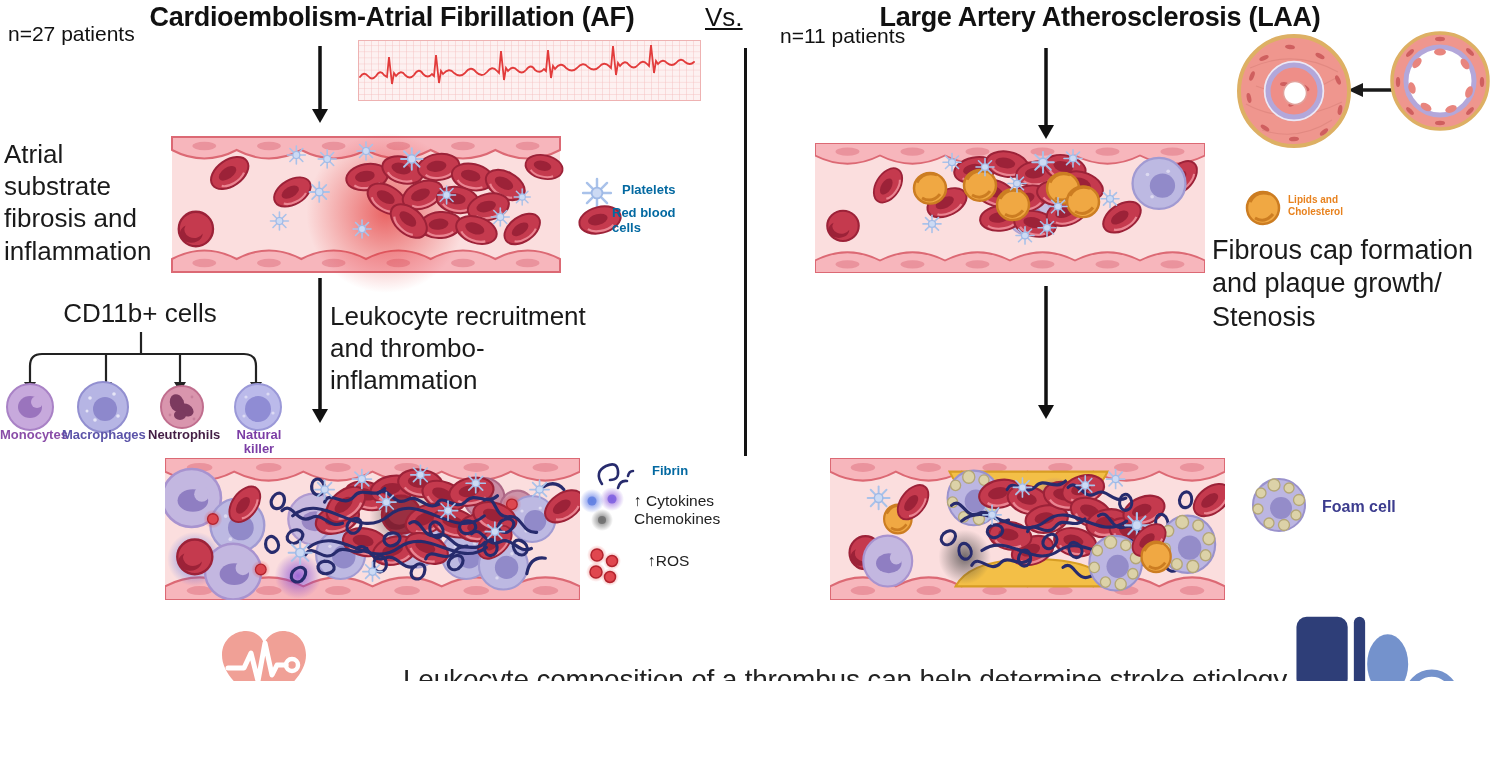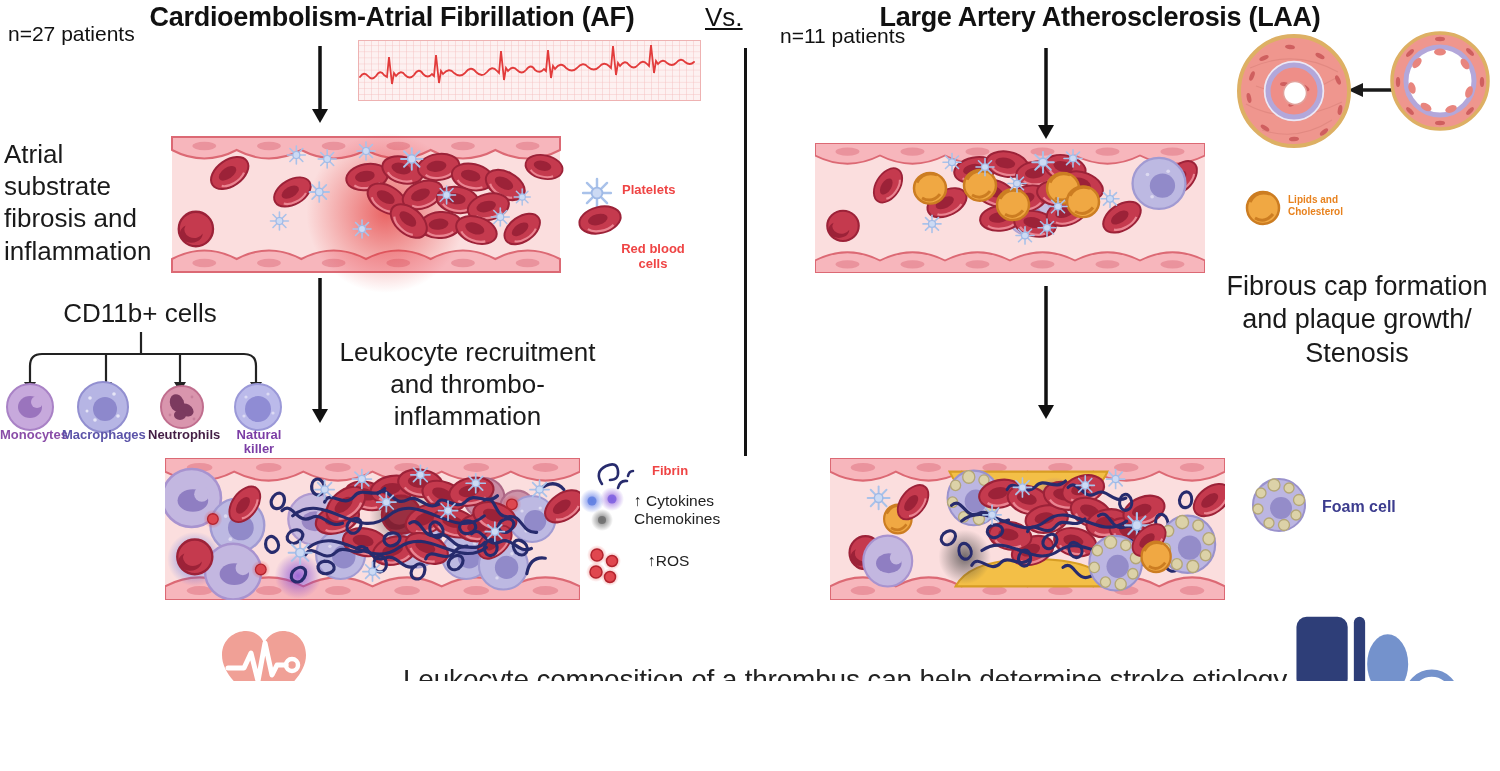--- a/index.html
+++ b/index.html
@@ -5,22 +5,22 @@
   html,body{margin:0;padding:0;background:#ffffff;}
   #stage{position:relative;width:1500px;height:681px;background:#ffffff;overflow:hidden;
          font-family:"Liberation Sans","DejaVu Sans",sans-serif;color:#111;}
   .abs{position:absolute;}
   .prelines{white-space:pre-line;}
   .prewrap{white-space:pre-wrap;}
   .title{font-weight:bold;font-size:27px;text-align:center;letter-spacing:-0.3px;}
   .ncount{font-size:21px;}
   .vs{font-size:26px;}
   .stage-label{font-size:26px;line-height:1.24;color:#1a1a1a;}
-  .center{text-align:center;margin-top:36px;}
-  .legend-sm{font-size:13px;font-weight:bold;color:#ef4444;line-height:1.15;}
+  .center{}
+  .legend-sm{font-size:13px;font-weight:bold;color:#0369a1;line-height:1.15;}
   .legend-md{font-size:15.5px;color:#222;line-height:1.15;}
   .cd11b-title{font-size:26px;color:#1a1a1a;text-align:center;}
   .cell-label{font-size:13px;font-weight:bold;text-align:center;line-height:1.1;}
   .lbl-monocyte{color:#8a4da8;}
   .lbl-macrophage{color:#5b53a8;}
   .lbl-neutrophil{color:#431d44;}
   .lbl-nk{color:#7b3da5;}
   .lbl-lipid{color:#e8821e;font-weight:bold;font-size:10px;line-height:1.2;}
   .lbl-foam{color:#3c3c8e;font-weight:bold;font-size:16px;}
   .footer-text{font-size:28px;line-height:1.25;color:#222;text-align:center;letter-spacing:-0.2px;}

